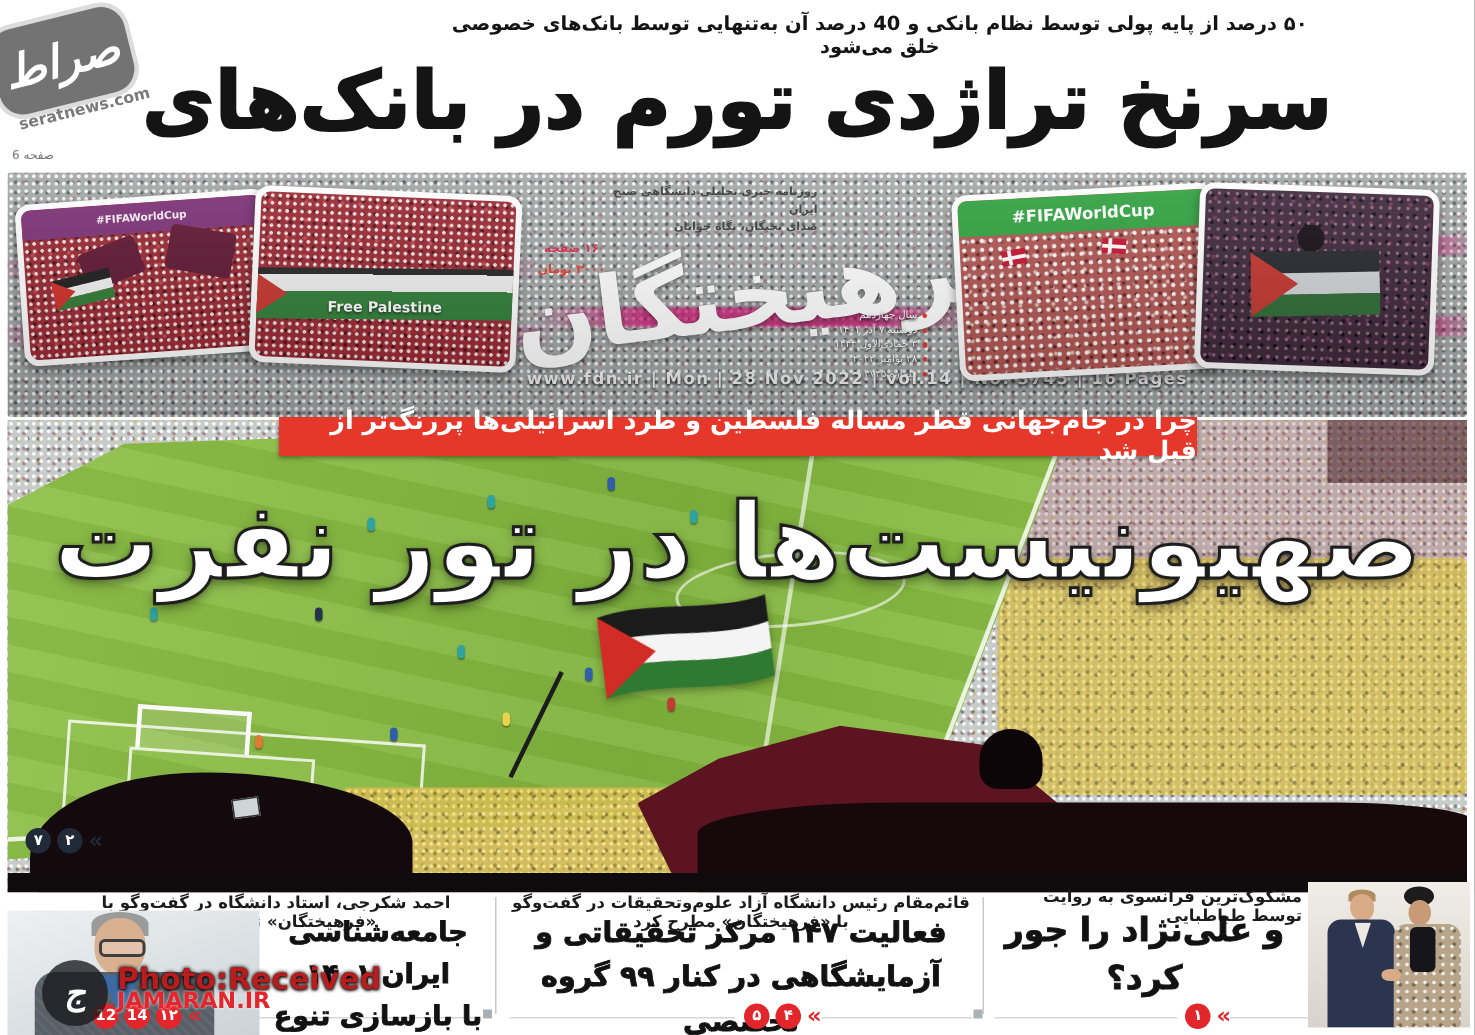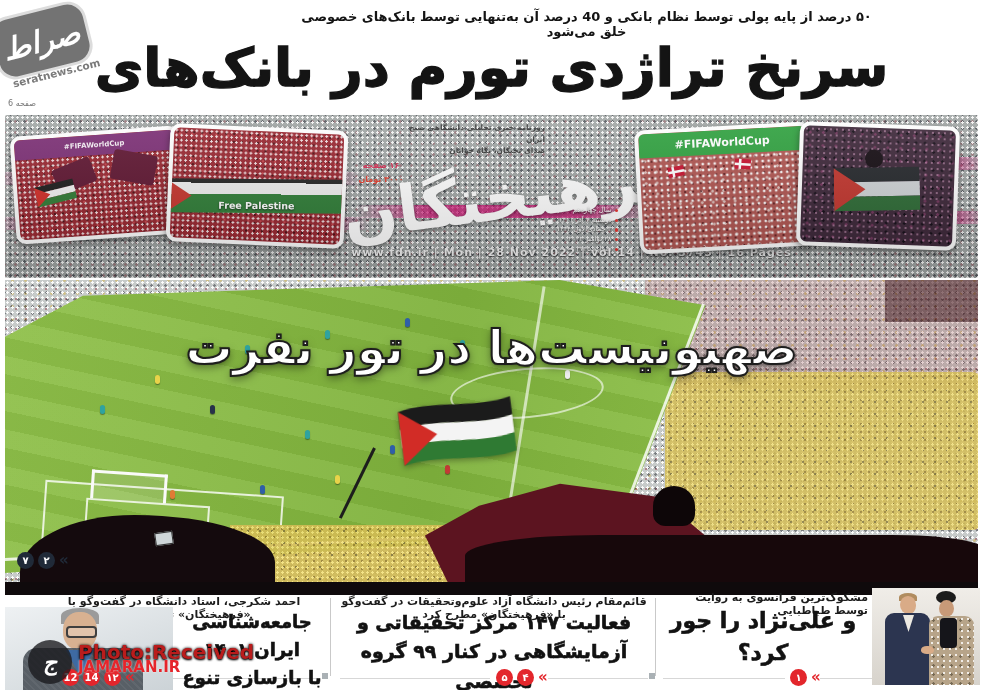--- a/index.html
+++ b/index.html
@@ -115,21 +115,21 @@
      border-bottom:none;background:rgba(240,240,240,.15);transform:rotate(4deg);}
   .ccircle{position:absolute;left:445px;top:88px;width:150px;height:46px;border:2px solid rgba(255,255,255,.6);
      border-radius:50%;transform:rotate(-5deg);}
   .player{position:absolute;width:5px;height:9px;border-radius:2.5px;box-shadow:0 1px 1px rgba(0,0,0,.4);}
   .flagpole{position:absolute;left:368px;top:168px;width:3px;height:78px;background:#1d1d1d;
      transform-origin:top center;transform:rotate(26deg);}
   .palflag{position:absolute;left:385px;top:118px;width:128px;height:66px;transform:rotate(-7deg);
      filter:drop-shadow(0 2px 3px rgba(0,0,0,.35));}
   .sil{position:absolute;}
   .overlay-headline{position:absolute;left:0;right:0;top:40px;text-align:center;direction:rtl;z-index:5;
-     font-size:47px;font-weight:bold;color:#fff;-webkit-text-stroke:2px #1e1e1e;
+     font-size:70px;font-weight:bold;color:#fff;-webkit-text-stroke:2px #1e1e1e;
      text-shadow:0 3px 8px rgba(0,0,0,.5),0 0 2px #000;}
   .pgrow{position:absolute;display:flex;align-items:center;gap:4px;z-index:7;}
   .pgc{width:17px;height:17px;border-radius:50%;display:flex;align-items:center;justify-content:center;
      color:#fff;font-size:10px;font-weight:bold;}
   .pgc-dark{background:#202a38;} .pgc-red{background:#e3262c;}
   .pgm{font-size:15px;font-weight:bold;line-height:1;}
   .pgm-dark{color:#202a38;} .pgm-red{color:#e3262c;}
 
   
   .bottom{left:0;top:595px;width:983px;height:95px;background:#fff;}
@@ -263,20 +263,21 @@
       <div style="position:absolute;left:62px;top:22px;width:18px;height:18px;background:#120a10;border-radius:50%;"></div>
       <svg style="position:absolute;left:32px;top:38px;width:86px;height:46px;transform:rotate(-3deg);" viewBox="0 0 60 30">
         <rect x="0" y="0" width="60" height="10" fill="#23262a"></rect>
           <rect x="0" y="10" width="60" height="10" fill="#cfd3d6"></rect>
         <rect x="0" y="20" width="60" height="10" fill="#2c6a34"></rect>
           <polygon points="0,0 0,30 22,15" fill="#c2342c"></polygon>
       </svg>
     </div>
   </div>
 
+  <div class="abs redbar">چرا در جام‌جهانی قطر مساله فلسطین و طرد اسرائیلی‌ها پررنگ‌تر از قبل شد</div>
 
   <div class="abs mainphoto crowd-stand">
     <div class="sil" style="left:640px;top:0;width:340px;height:110px;background:rgba(150,60,60,.22);"></div>
     <div class="sil crowd-yellow" style="left:660px;top:92px;width:320px;height:158px;opacity:.85;border-radius:14px;"></div>
     <div class="sil" style="left:880px;top:0;width:100px;height:42px;background:rgba(60,20,25,.5);"></div>
 
     <div class="pitch"></div>
 
     <div class="pline" style="left:697px;top:24px;width:3px;height:232px;transform-origin:top center;transform:rotate(21deg);"></div>
     <div class="pline" style="left:-5px;top:262px;width:625px;height:3px;transform:rotate(-3deg);"></div>

